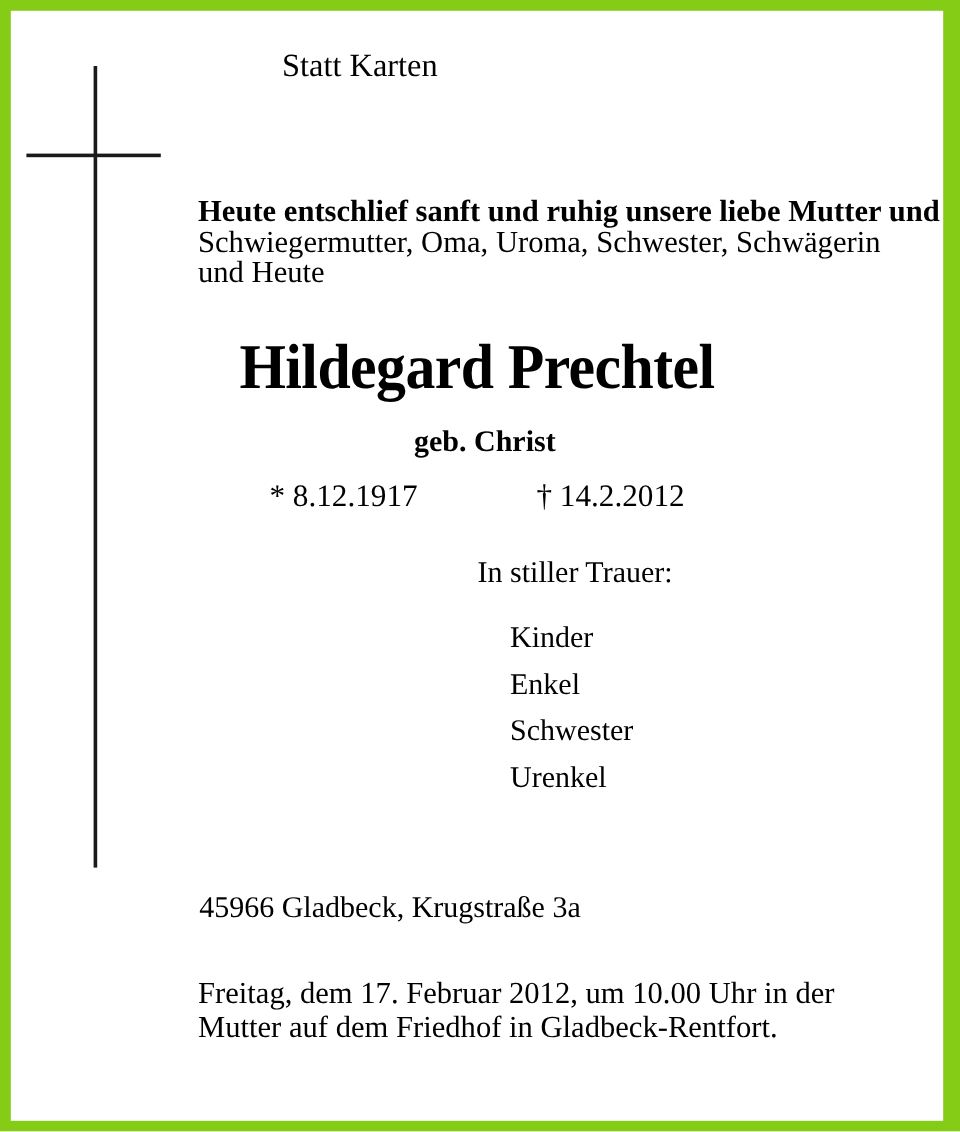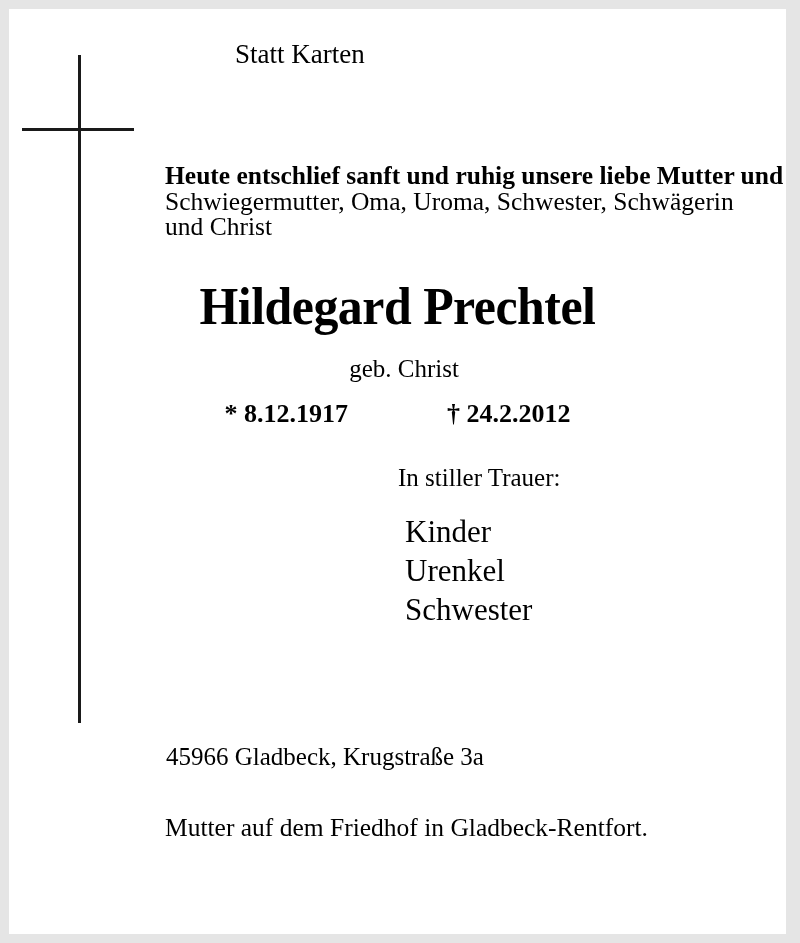--- a/index.html
+++ b/index.html
@@ -10,21 +10,21 @@
   body {
     font-family: "Liberation Serif", "DejaVu Serif", serif;
     color: #000000;
   }
 
   
   #notice {
     position: relative;
     width: 800px;
     height: 943px;
-    background: #e5e5e5;   
+    background: #84cc16;   
     overflow: hidden;
     box-sizing: border-box;
   }
 
   
   #paper {
     position: absolute;
     left: 9px;
     top: 9px;
     width: 777px;   
@@ -101,45 +101,45 @@
     transform: scaleX(0.94);
     transform-origin: center center;
   }
 
   #maiden {
     left: 0;
     top: 346px;
     width: 790px;
     text-align: center;
     font-size: 25px;
+    font-weight: bold;
   }
 
   #dates {
     left: 0;
     top: 390px;
     width: 777px;
     font-size: 26px;
   }
   #dates .inner {
     margin: 0 auto;
     width: 346px;
     display: flex;
     justify-content: space-between;
-    font-weight: bold;
   }
 
   #mourn-head {
     left: 389px;
     top: 456px;
     font-size: 25px;
   }
   #mourn-list {
-    left: 396px;
+    left: 416px;
     top: 503px;
-    font-size: 31px;
+    font-size: 25px;
   }
   #mourn-list .row {
     height: 39px;
     line-height: 39px;
     white-space: pre;
   }
 
   #address {
     left: 157px;
     top: 735px;
@@ -164,42 +164,44 @@
       <div class="stem"></div>
       <div class="bar"></div>
     </div>
 
     <div class="tx" id="statt-karten">Statt Karten</div>
 
 
     <div class="blk" id="intro">
       <div class="tx" style="position:relative;left:0;top:0;font-weight:bold;">Heute entschlief sanft und ruhig unsere liebe Mutter und</div>
       <div class="tx" style="position:relative;left:0;top:0;">Schwiegermutter, Oma, Uroma, Schwester, Schwägerin</div>
-      <div class="tx" style="position:relative;left:0;top:0;">und Christ</div>
+      <div class="tx" style="position:relative;left:0;top:0;">und Heute</div>
     </div>
 
     <div class="blk" id="name">Hildegard Prechtel</div>
 
     <div class="blk" id="maiden">geb. Christ</div>
 
     <div class="blk" id="dates">
       <div class="inner">
         <span>* 8.12.1917</span>
-        <span>† 24.2.2012</span>
+        <span>† 14.2.2012</span>
       </div>
     </div>
 
     <div class="tx" id="mourn-head">In stiller Trauer:</div>
 
     <div class="blk" id="mourn-list">
       <div class="row">Kinder</div>
+      <div class="row">Enkel</div>
+      <div class="row">Schwester</div>
       <div class="row">Urenkel</div>
-      <div class="row">Schwester</div>
     </div>
 
     <div class="tx" id="address">45966 Gladbeck, Krugstraße 3a</div>
 
     <div class="blk" id="service">
+      <div class="row">Freitag, dem 17. Februar 2012, um 10.00 Uhr in der</div>
       <div class="row">Mutter auf dem Friedhof in Gladbeck-Rentfort.</div>
     </div>
 
   </div>
 </div>
 
 </body></html>

